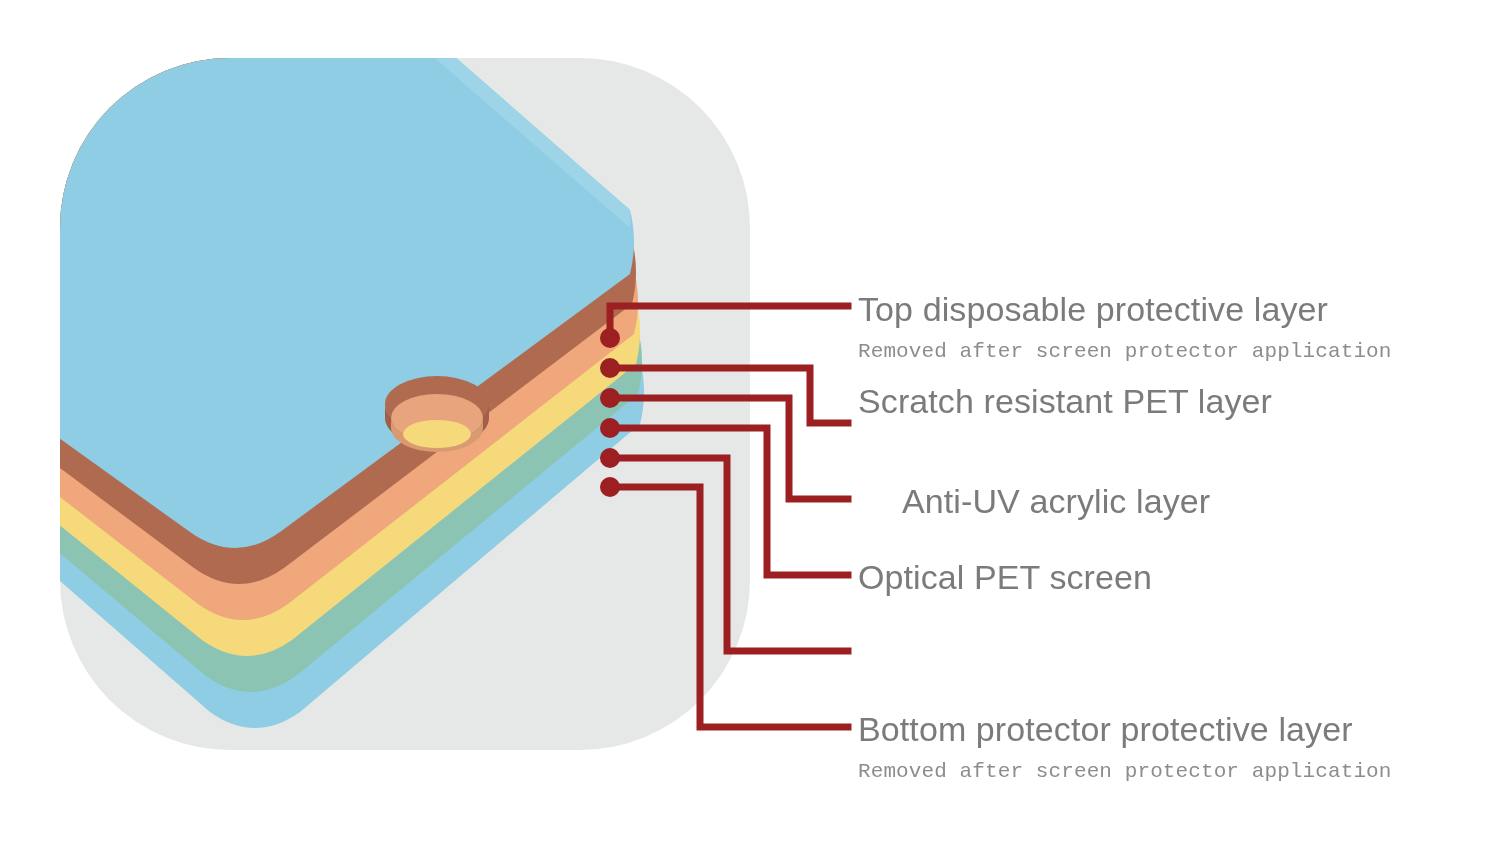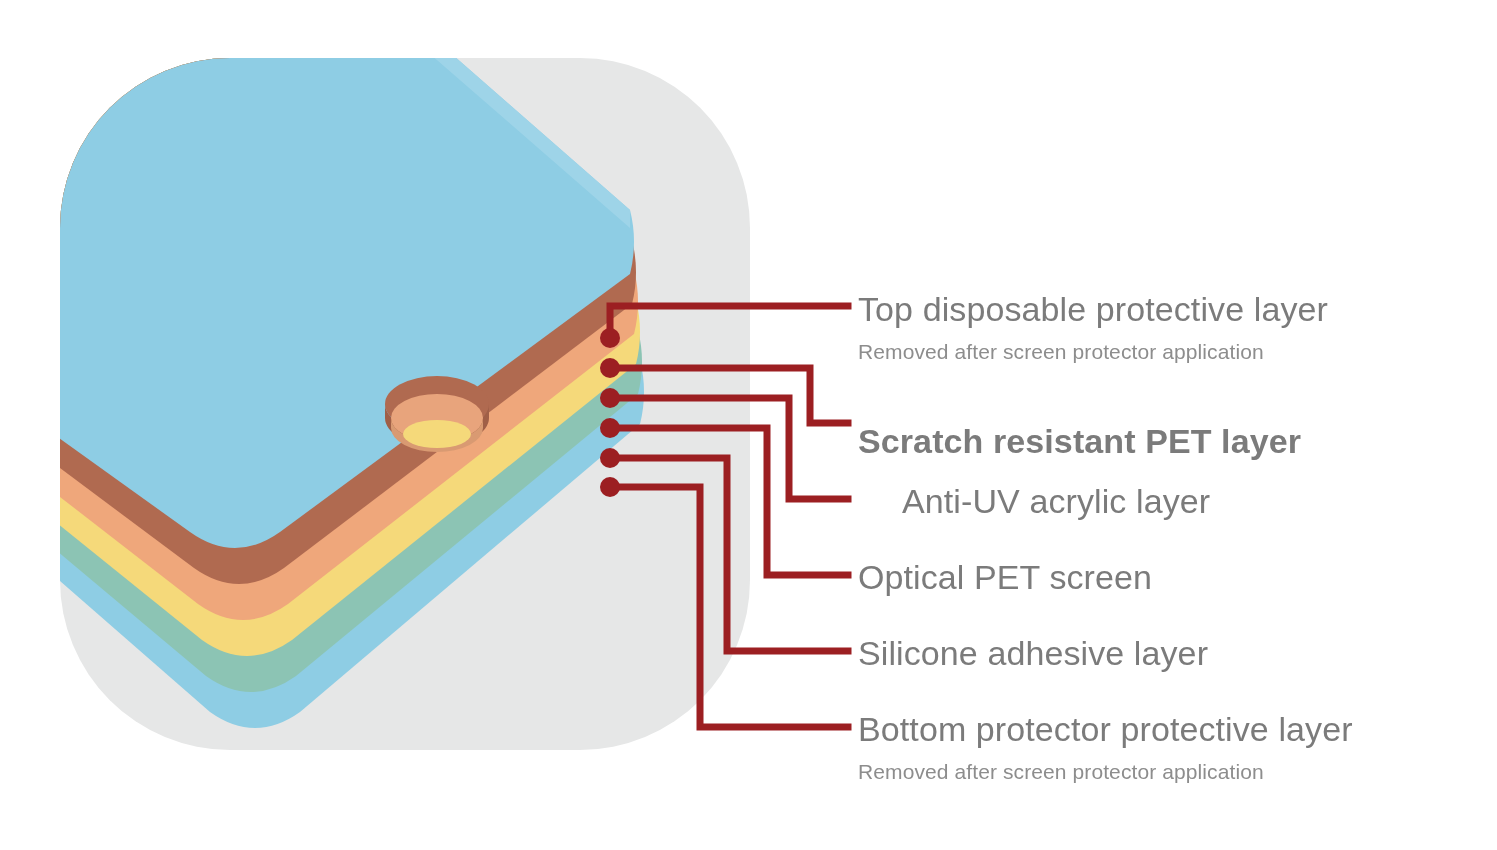--- a/index.html
+++ b/index.html
@@ -3,21 +3,21 @@
 <meta charset="utf-8">
 <style>
   html,body{margin:0;padding:0;background:#ffffff;}
   body{width:1497px;height:850px;overflow:hidden;
        font-family:"Liberation Sans","DejaVu Sans",sans-serif;}
   #stage{position:relative;width:1497px;height:850px;background:#ffffff;}
   #art{position:absolute;left:0;top:0;width:1497px;height:850px;}
   .lbl{position:absolute;color:#7b7b7b;font-weight:300;white-space:nowrap;
        letter-spacing:.1px;}
   .lbl.main{font-size:34px;line-height:34px;}
-  .lbl.sub{font-size:21px;line-height:21px;}
+  .lbl.sub{font-size:21px;line-height:21px;font-family:Liberation Mono, monospace;}
 </style>
 </head>
 <body>
 
 <div id="stage">
 
   <svg id="art" viewBox="0 0 1497 850">
     <defs>
       <clipPath id="panelClip">
         <rect x="60" y="58" width="690" height="692" rx="170" ry="170"></rect>
@@ -98,24 +98,23 @@
       <circle cx="610" cy="398" r="10"></circle>
       <circle cx="610" cy="428" r="10"></circle>
       <circle cx="610" cy="458" r="10"></circle>
       <circle cx="610" cy="487" r="10"></circle>
     </g>
   </svg>
 
   <div class="lbl main" style="left:858px;top:292px;">Top disposable protective layer</div>
   <div class="lbl sub" style="left:858px;top:341px;color:#8d8d8d;">Removed after screen protector application</div>
 
-  <div class="lbl main" style="left:858px;top:424px;font-weight:bold;">Scratch resistant PET layer</div>
+  <div class="lbl main" style="left:858px;top:384px;">Scratch resistant PET layer</div>
 
   <div class="lbl main" style="left:858px;top:484px;margin-left:44px;">Anti-UV acrylic layer</div>
 
   <div class="lbl main" style="left:858px;top:560px;">Optical PET screen</div>
 
-  <div class="lbl main" style="left:858px;top:636px;">Silicone adhesive layer</div>
 
   <div class="lbl main" style="left:858px;top:712px;">Bottom protector protective layer</div>
   <div class="lbl sub" style="left:858px;top:761px;color:#8d8d8d;">Removed after screen protector application</div>
 
 </div>
 
 </body></html>

